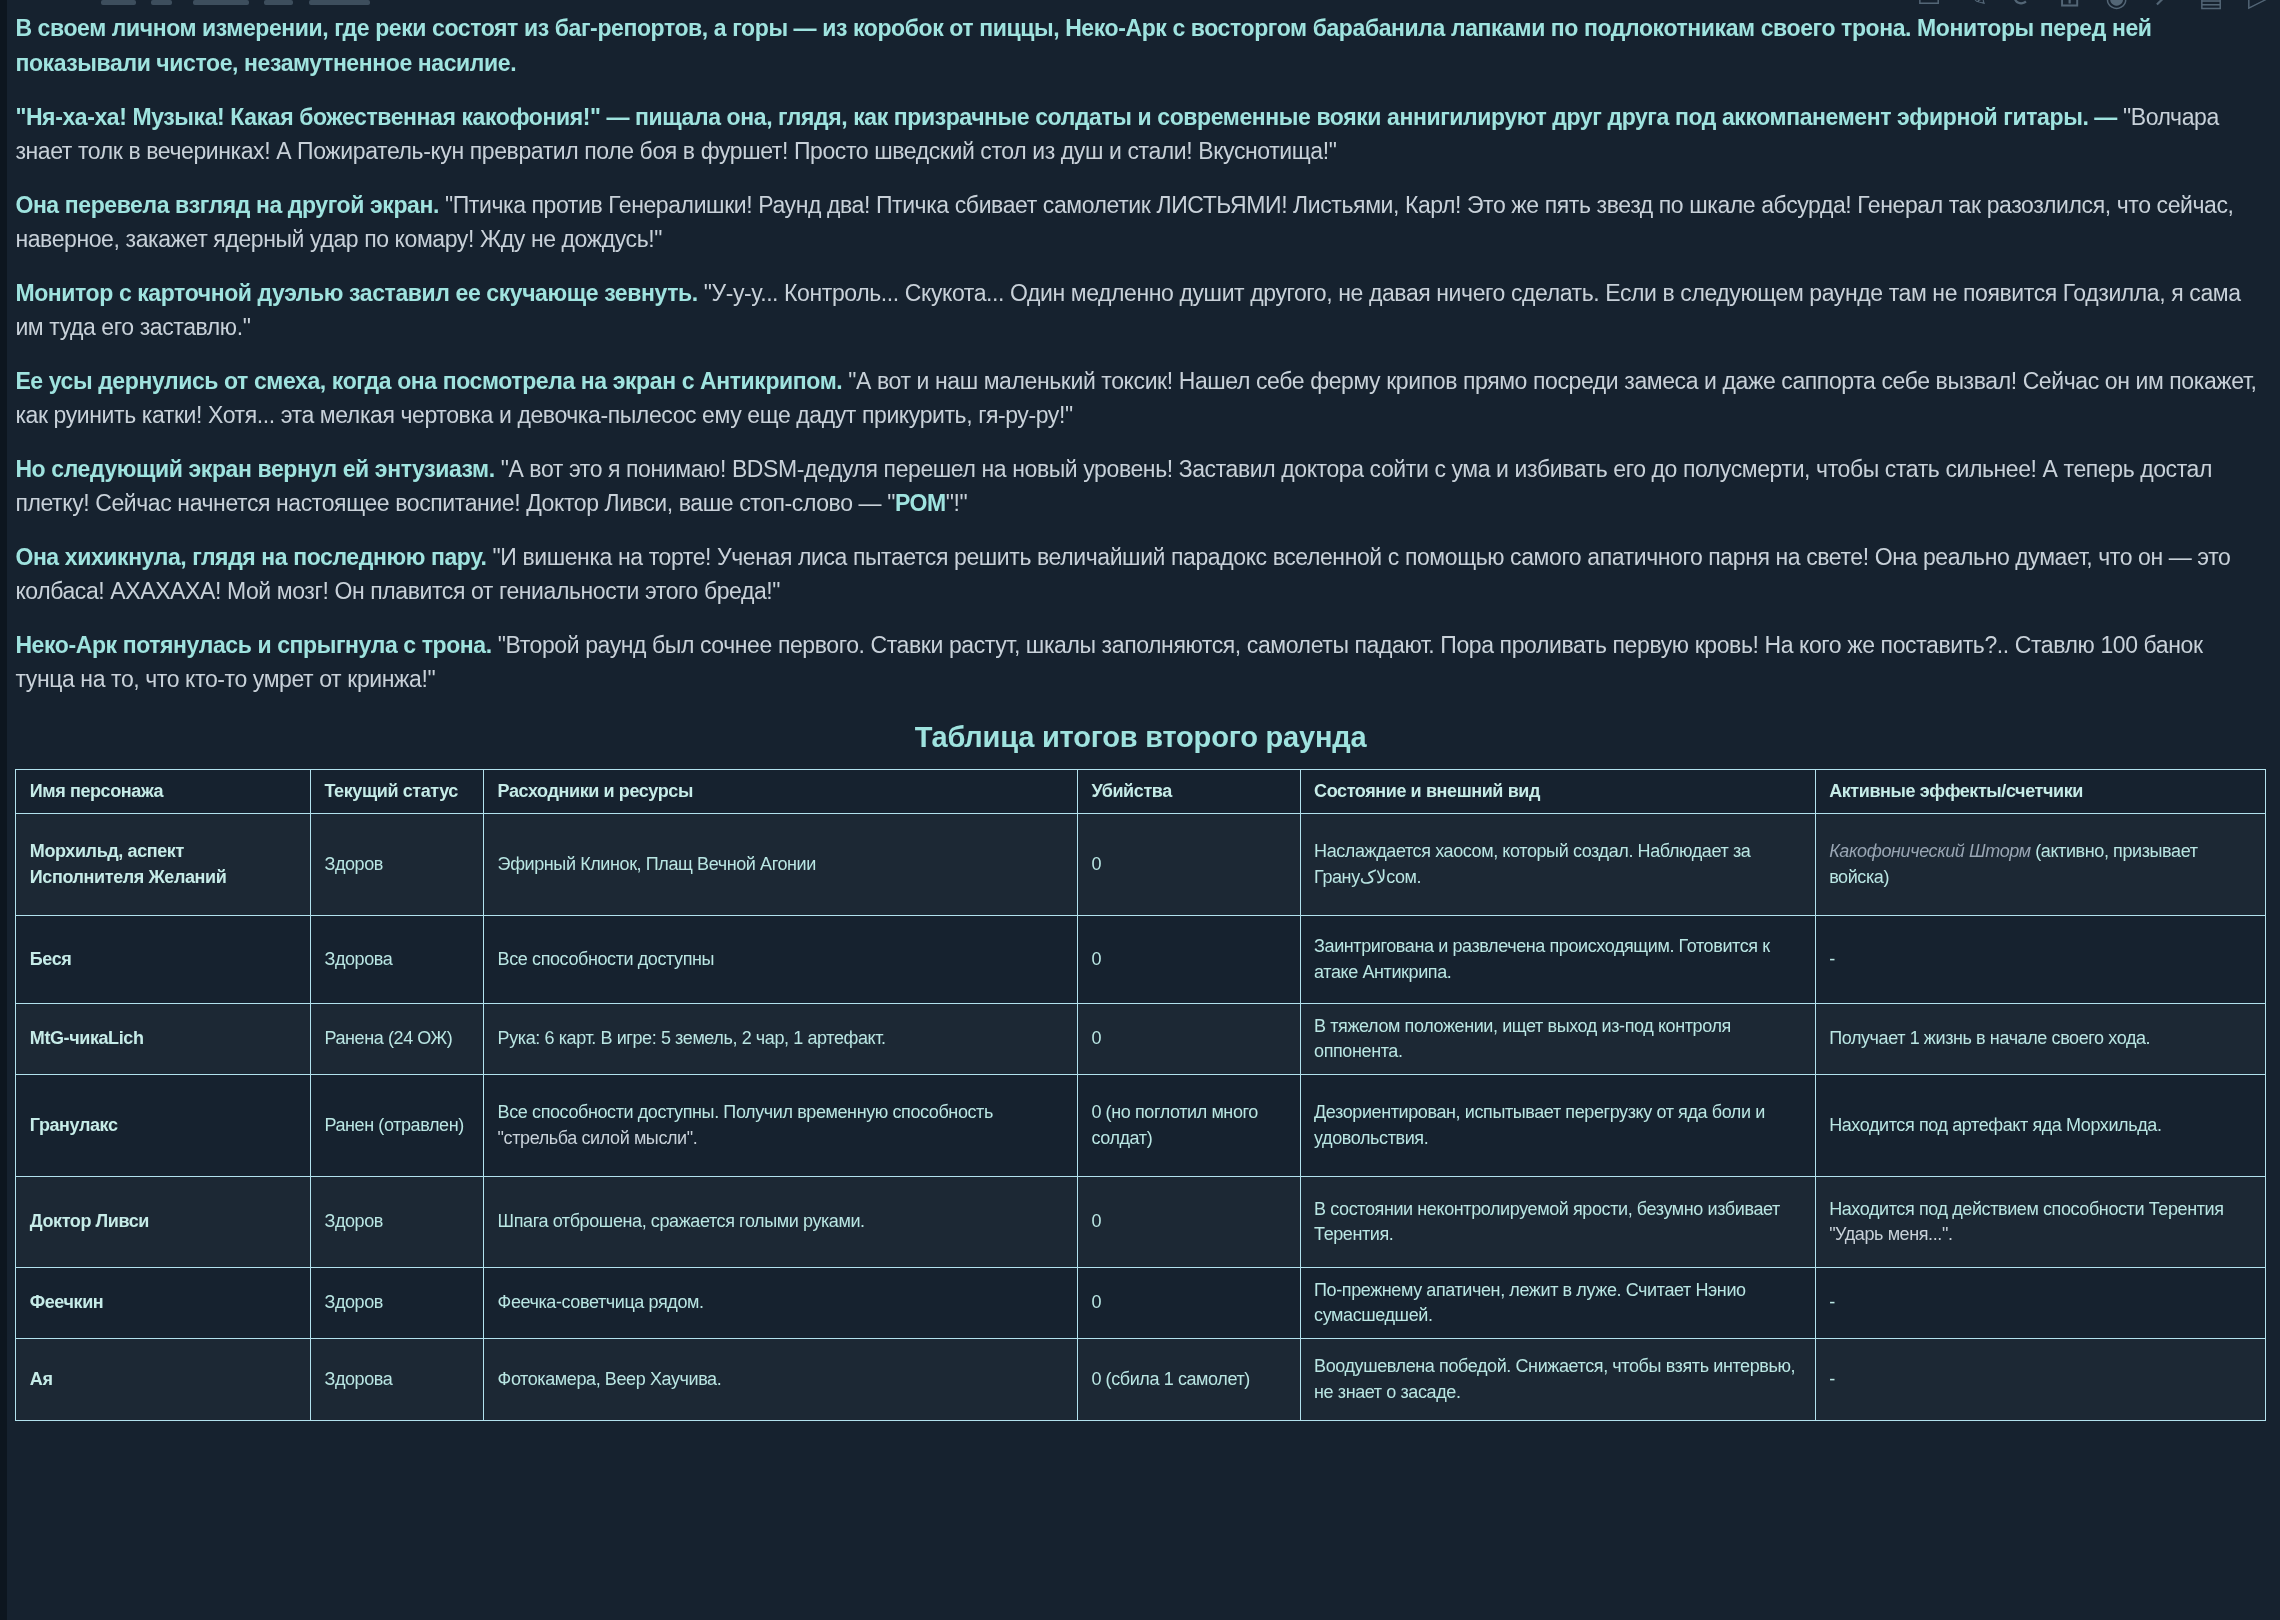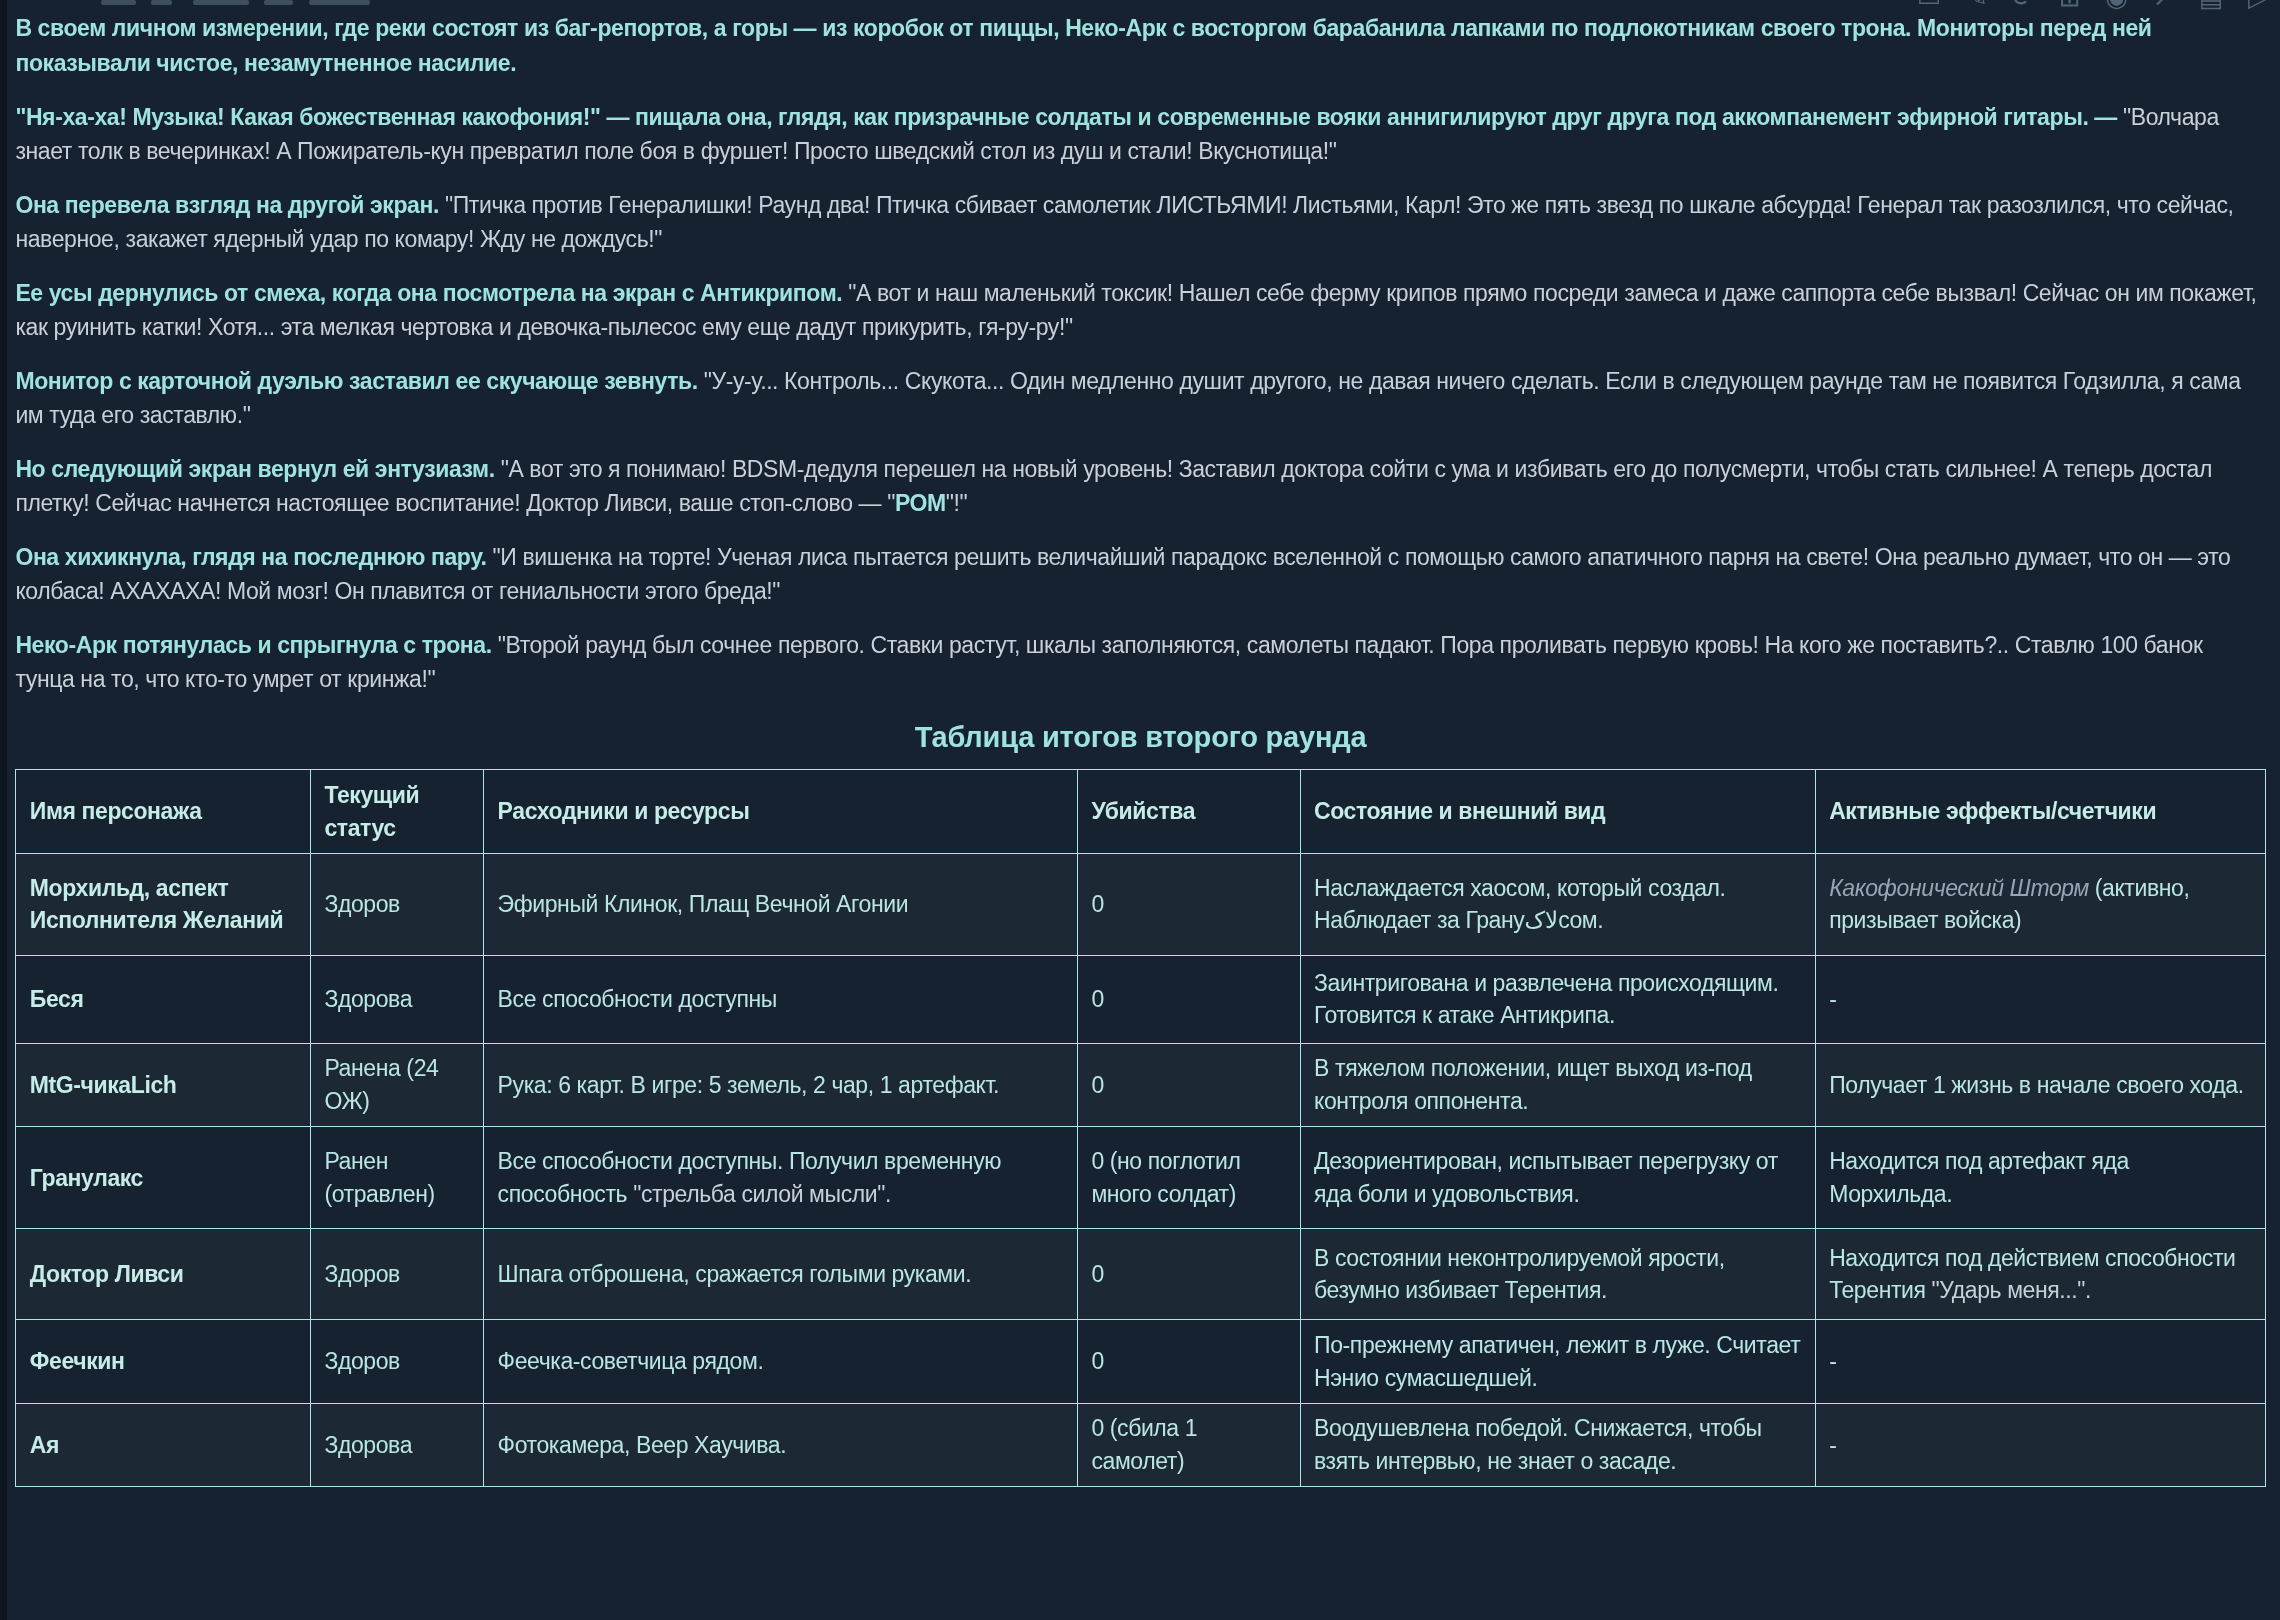--- a/index.html
+++ b/index.html
@@ -46,21 +46,21 @@
   .seg-accent{color:var(--accent);font-weight:700;margin-top:33px;}
   .seg-body{color:var(--body);}
 
   h3.tbl-title{
     color:var(--accent);font-size:29px;font-weight:700;
     margin:25px 0 15.4px 0;letter-spacing:-0.2px;text-align:center;
   }
 
   table{
     width:100%;border-collapse:collapse;table-layout:fixed;
-    font-size:23px;line-height:1.42;
+    font-size:18px;line-height:1.42;
   }
   th,td{
     border:1px solid var(--border);
     padding:8.6px 13.4px;
     text-align:left;vertical-align:middle;
     word-wrap:break-word;
   }
   th{color:var(--cell-bold);font-weight:700;}
   td{color:var(--cell);}
   tbody tr:nth-child(odd){background:var(--row-alt);}
@@ -100,22 +100,22 @@
       <i></i>
       <i></i>
       <i></i>
       <i></i>
   </div>
 
   <div class="story" id="story">
       <p><span class="seg-accent">В своем личном измерении, где реки состоят из баг-репортов, а горы — из коробок от пиццы, Неко-Арк с восторгом барабанила лапками по подлокотникам своего трона. Мониторы перед ней показывали чистое, незамутненное насилие.</span></p>
       <p><span class="seg-accent">"Ня-ха-ха! Музыка! Какая божественная какофония!" — пищала она, глядя, как призрачные солдаты и современные вояки аннигилируют друг друга под аккомпанемент эфирной гитары. — </span><span class="seg-body">"Волчара знает толк в вечеринках! А Пожиратель-кун превратил поле боя в фуршет! Просто шведский стол из душ и стали! Вкуснотища!"</span></p>
       <p><span class="seg-accent">Она перевела взгляд на другой экран. </span><span class="seg-body">"Птичка против Генералишки! Раунд два! Птичка сбивает самолетик ЛИСТЬЯМИ! Листьями, Карл! Это же пять звезд по шкале абсурда! Генерал так разозлился, что сейчас, наверное, закажет ядерный удар по комару! Жду не дождусь!"</span></p>
+      <p><span class="seg-accent">Монитор с карточной дуэлью заставил ее скучающе зевнуть. </span><span class="seg-body">"У-у-у... Контроль... Скукота... Один медленно душит другого, не давая ничего сделать. Если в следующем раунде там не появится Годзилла, я сама им туда его заставлю."</span></p>
       <p><span class="seg-accent">Ее усы дернулись от смеха, когда она посмотрела на экран с Антикрипом. </span><span class="seg-body">"А вот и наш маленький токсик! Нашел себе ферму крипов прямо посреди замеса и даже саппорта себе вызвал! Сейчас он им покажет, как руинить катки! Хотя... эта мелкая чертовка и девочка-пылесос ему еще дадут прикурить, гя-ру-ру!"</span></p>
-      <p><span class="seg-accent">Монитор с карточной дуэлью заставил ее скучающе зевнуть. </span><span class="seg-body">"У-у-у... Контроль... Скукота... Один медленно душит другого, не давая ничего сделать. Если в следующем раунде там не появится Годзилла, я сама им туда его заставлю."</span></p>
       <p><span class="seg-accent">Но следующий экран вернул ей энтузиазм. </span><span class="seg-body">"А вот это я понимаю! BDSM-дедуля перешел на новый уровень! Заставил доктора сойти с ума и избивать его до полусмерти, чтобы стать сильнее! А теперь достал плетку! Сейчас начнется настоящее воспитание! Доктор Ливси, ваше стоп-слово — "</span><span class="seg-accent">РОМ</span><span class="seg-body">"!"</span></p>
       <p><span class="seg-accent">Она хихикнула, глядя на последнюю пару. </span><span class="seg-body">"И вишенка на торте! Ученая лиса пытается решить величайший парадокс вселенной с помощью самого апатичного парня на свете! Она реально думает, что он — это колбаса! АХАХАХА! Мой мозг! Он плавится от гениальности этого бреда!"</span></p>
       <p><span class="seg-accent">Неко-Арк потянулась и спрыгнула с трона. </span><span class="seg-body">"Второй раунд был сочнее первого. Ставки растут, шкалы заполняются, самолеты падают. Пора проливать первую кровь! На кого же поставить?.. Ставлю 100 банок тунца на то, что кто-то умрет от кринжа!"</span></p>
     </div>
 
   <h3 class="tbl-title">Таблица итогов второго раунда</h3>
 
   <table id="results-table">
     <colgroup id="cols">
         <col style="width: 13.1%;">

